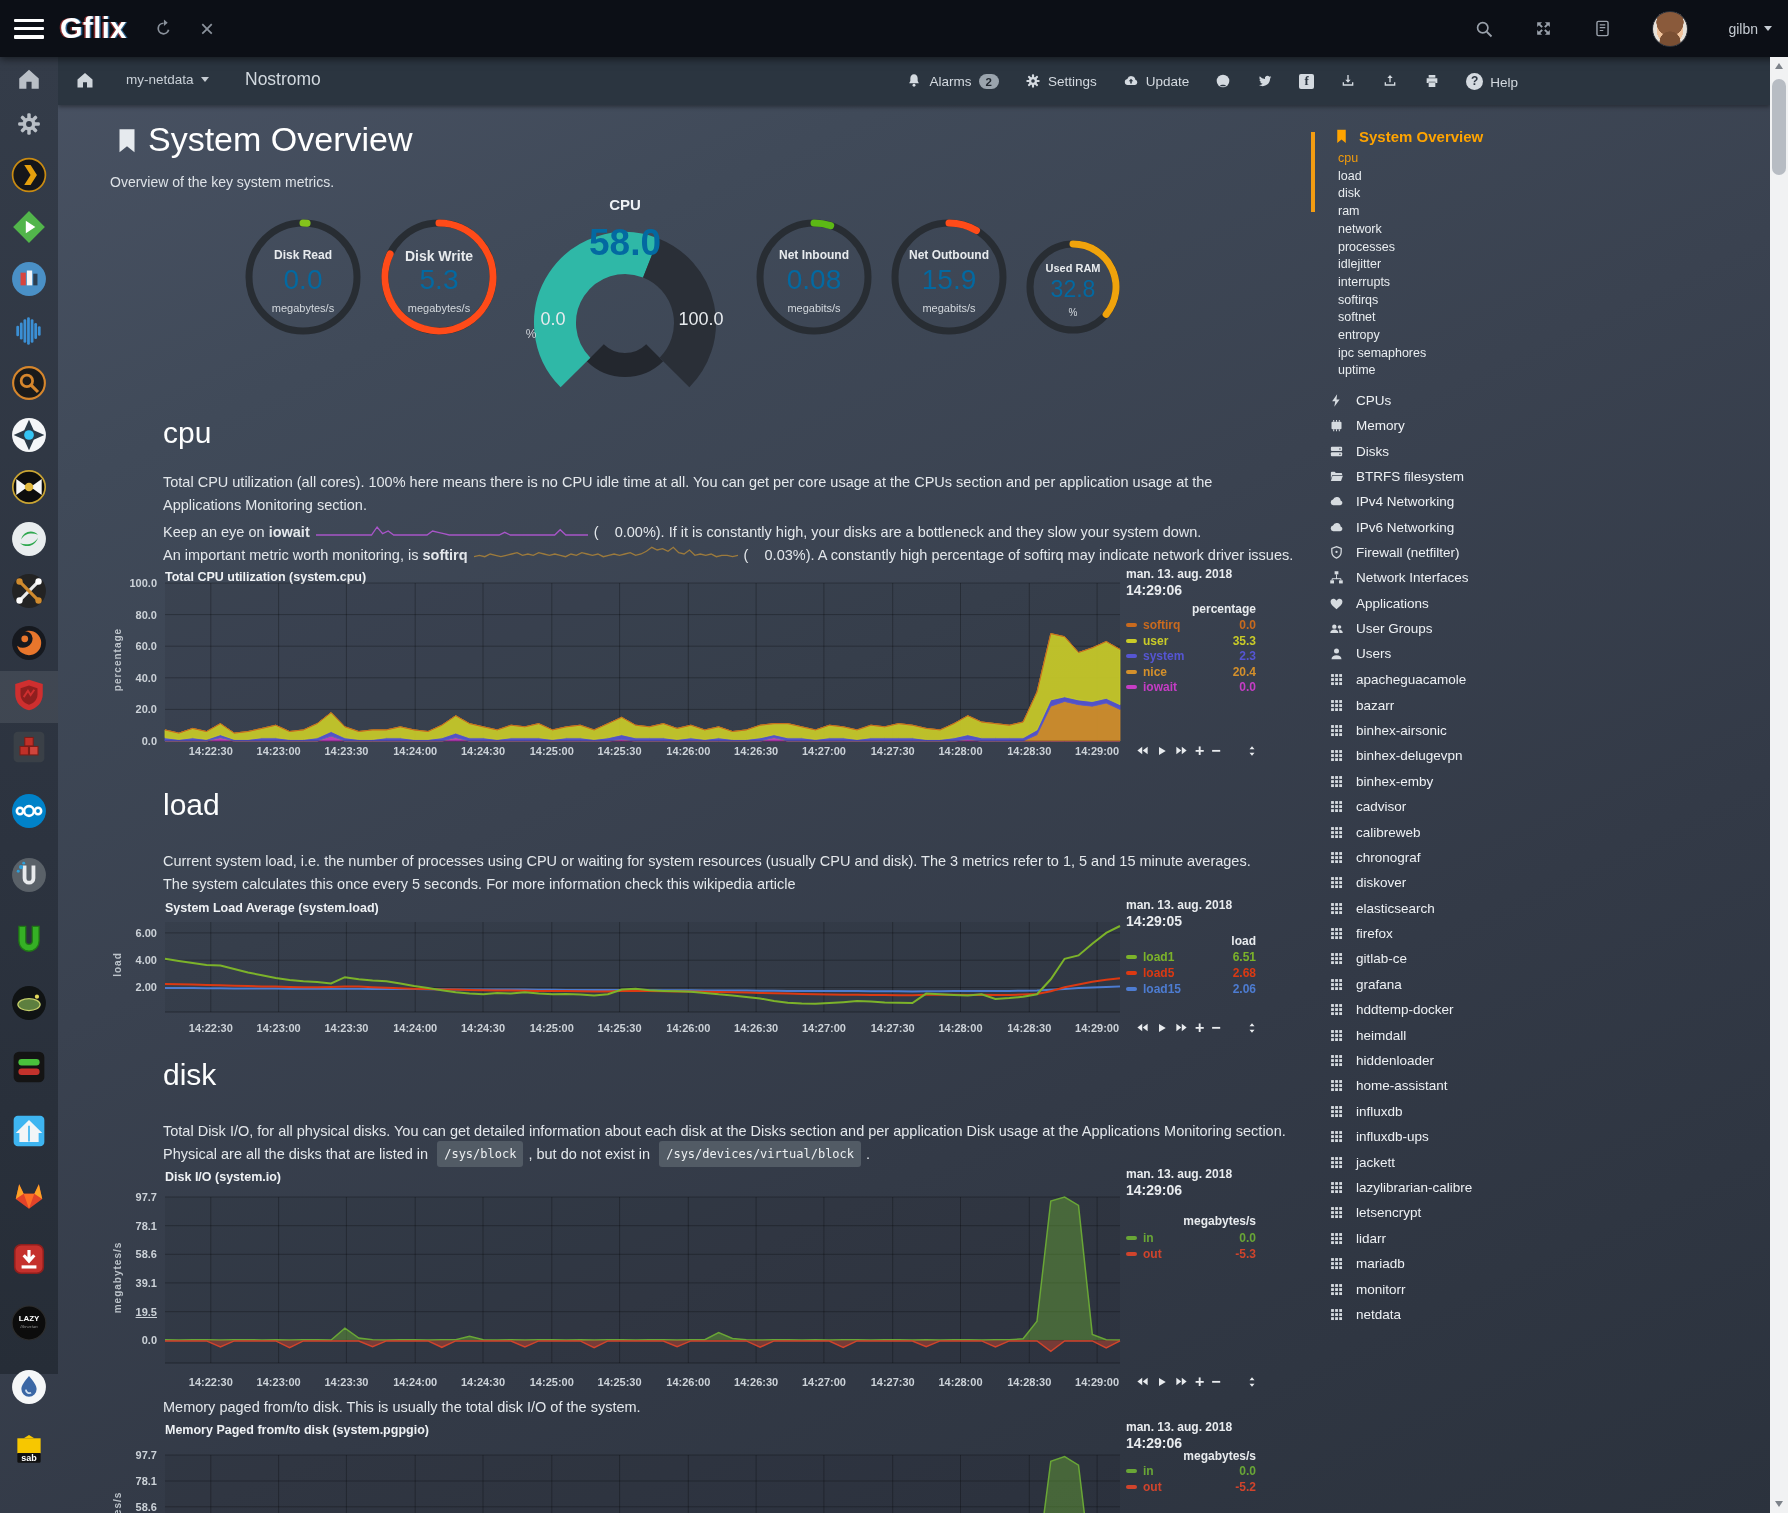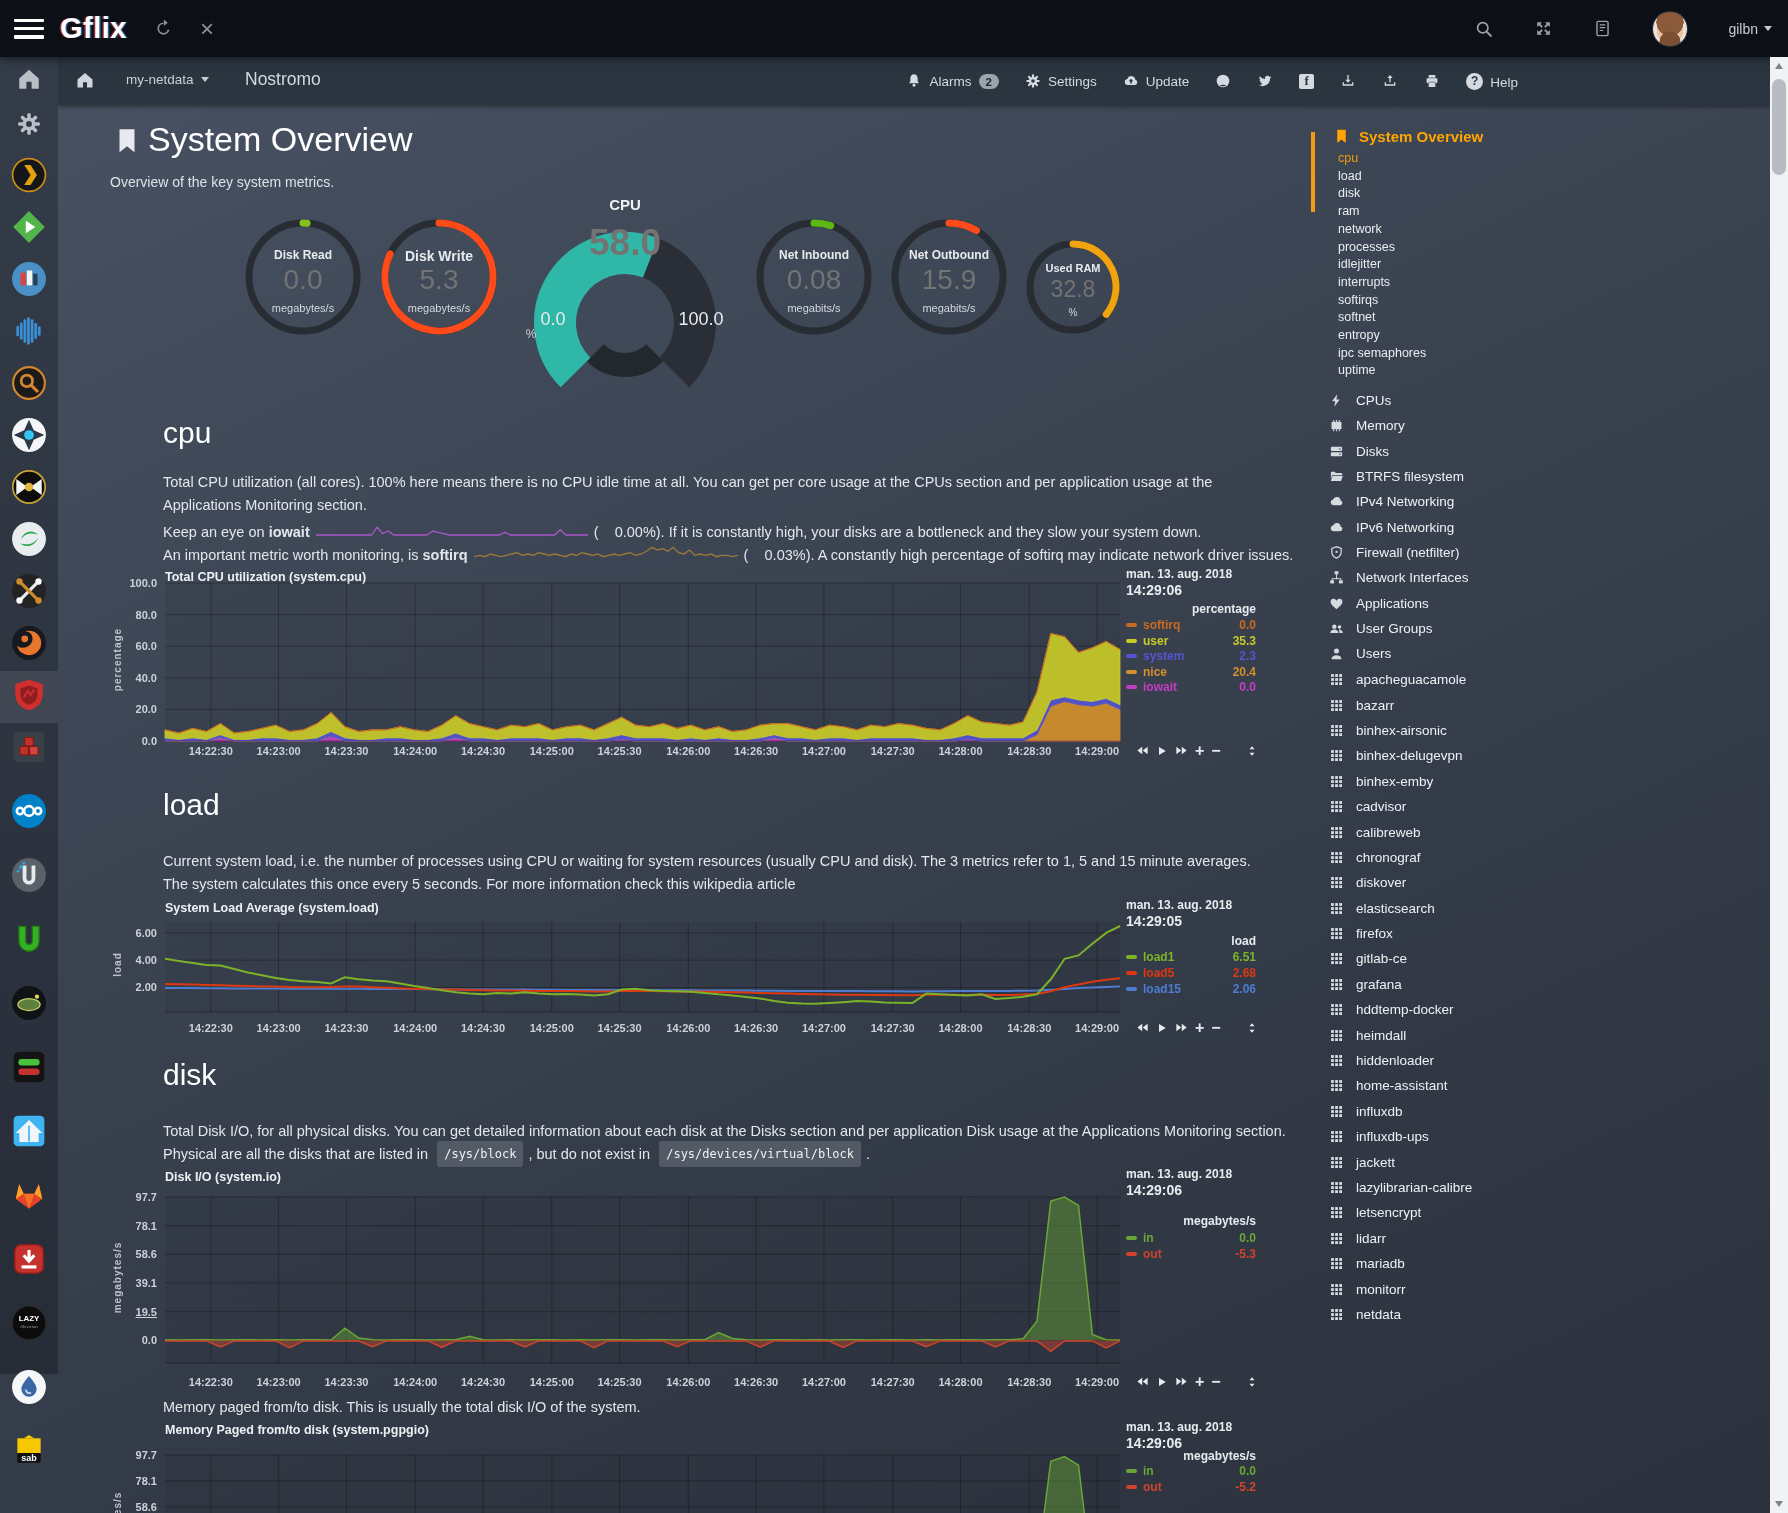--- a/index.html
+++ b/index.html
@@ -43,21 +43,21 @@
 #content{position:absolute;inset:0;z-index:5}
 .pgtitle{position:absolute;left:148px;top:120px;font-size:34px;font-weight:400;color:#fff}
 .pgsub{position:absolute;left:110px;top:174px;font-size:14px;color:#dde2e7}
 .h1sec{position:absolute;color:#fdfefe;font-size:30px;font-weight:400}
 .para{position:absolute;color:#e3e7eb;font-size:14.5px;line-height:22.5px;width:1105px}
 .pline{display:flex;align-items:center;white-space:pre;width:1200px}
 code{background:#525b65;color:#eef1f3;font-family:"DejaVu Sans Mono",monospace;font-size:12px;padding:1.5px 7px;border-radius:3px;margin:0 5px}
 
 .gauge{position:absolute;text-align:center;cursor:crosshair}
 .g-title{position:absolute;width:100%;font-weight:bold;color:#e8ebee}
-.g-val{position:absolute;width:100%;color:#737373}
+.g-val{position:absolute;width:100%;color:#0369a1}
 .g-unit{position:absolute;width:100%;color:#d3d8dd}
 
 .ctitle{position:absolute;font-size:12.5px;font-weight:bold;color:#eef1f4}
 .cdate{position:absolute;width:130px;color:#e9ecef;font-weight:bold;font-size:12px;line-height:16px}
 .cdate .t2{font-size:14px}
 .ytick{position:absolute;width:44px;text-align:right;font-size:11px;font-weight:bold;color:#ccd2d8}
 .xtick{position:absolute;font-size:11px;font-weight:bold;color:#ccd2d8;transform:translateX(-50%)}
 .axlab{position:absolute;width:140px;text-align:center;font-size:10px;font-weight:bold;color:#bcc3ca;letter-spacing:1px;transform:rotate(-90deg)}
 .lghead{position:absolute;width:130px;text-align:right;font-size:12px;font-weight:bold;color:#e8ebee}
 .lgrow{position:absolute;width:130px;font-size:12px;font-weight:bold;display:flex;align-items:center}

